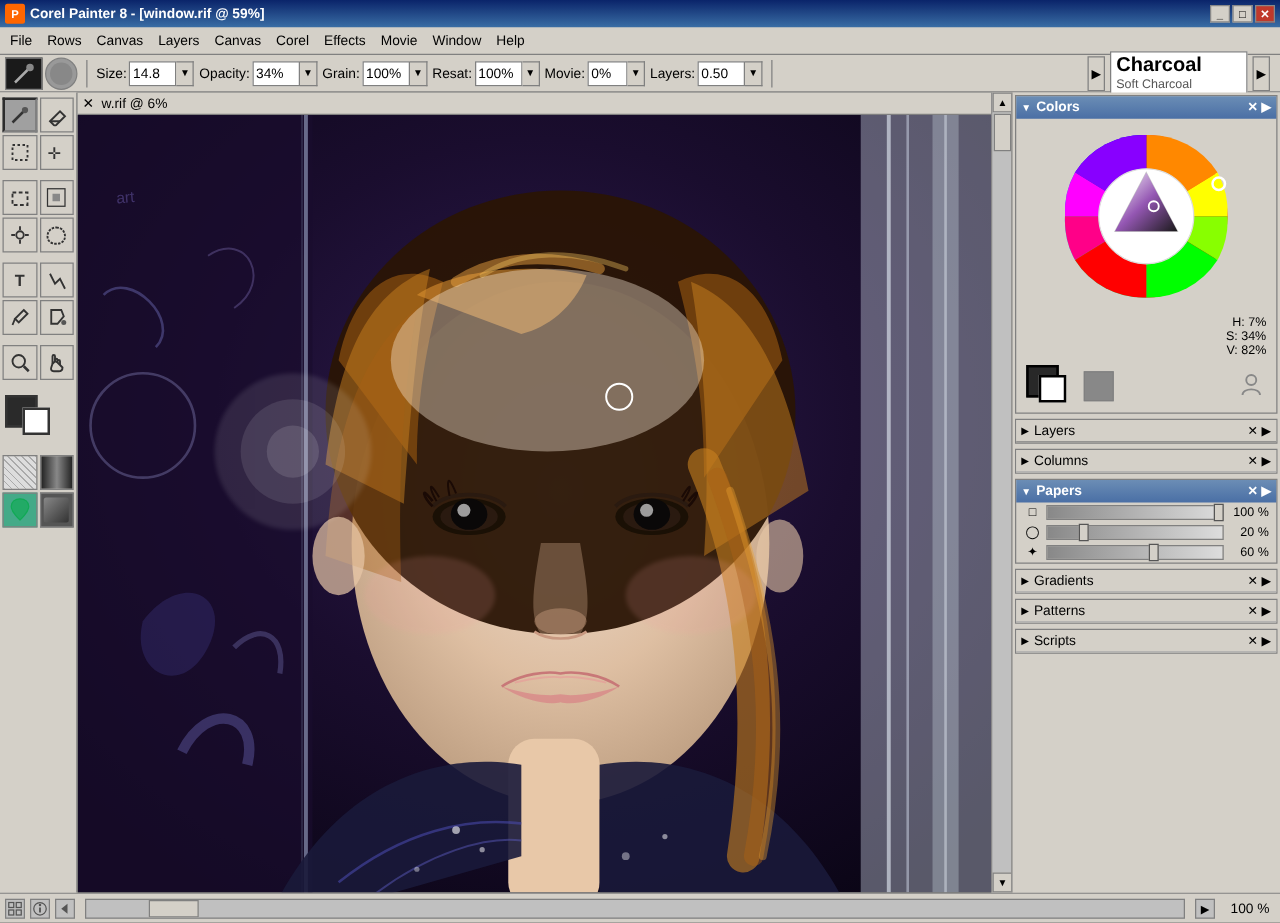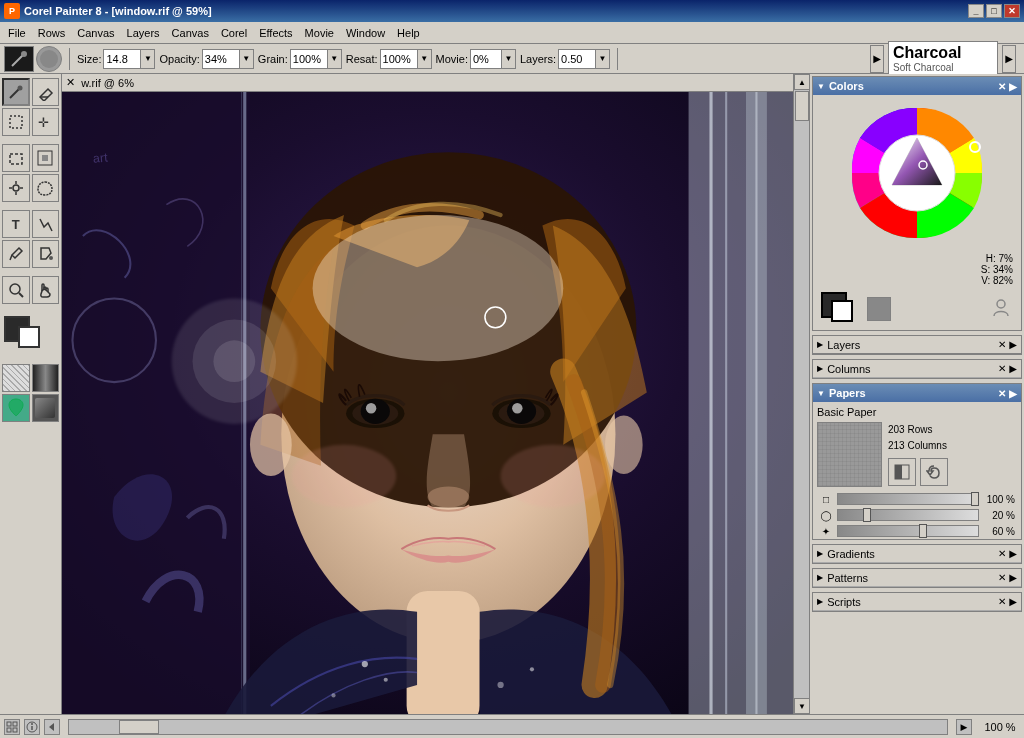--- a/index.html
+++ b/index.html
@@ -790,43 +790,20 @@
       <div class="panel-header" style="background:linear-gradient(to bottom, #6b8db5, #4a6fa5);">
         <div class="panel-header-left">
           <span class="panel-triangle">▼</span>
           <span>Papers</span>
         </div>
         <div style="display:flex;gap:3px;">
           <span style="cursor:pointer;font-size:10px;color:white;">✕</span>
           <span style="cursor:pointer;font-size:10px;color:white;">▶</span>
         </div>
       </div>
-      <div class="papers-content">
-        <div class="papers-label">Basic Paper</div>
-        <div class="papers-preview">
-          <div class="paper-texture"></div>
-          <div class="paper-info">
-            <div>203 Rows</div>
-            <div>213 Columns</div>
-            <div class="paper-icons">
-              <div class="paper-icon-btn">
-                <svg width="16" height="16" viewBox="0 0 16 16">
-                  <rect x="1" y="1" width="14" height="14" fill="none" stroke="#555" stroke-width="1"></rect>
-                  <rect x="1" y="1" width="7" height="14" fill="#555"></rect>
-                </svg>
-              </div>
-              <div class="paper-icon-btn">
-                <svg width="16" height="16" viewBox="0 0 16 16">
-                  <path d="M8 2 C5 2 3 4 3 7 L1 7 L4 11 L7 7 L5 7 C5 5 6 4 8 4 C11 4 13 6 13 9 C13 12 11 14 8 14 C6 14 5 13 4 12" fill="none" stroke="#555" stroke-width="1.5"></path>
-                </svg>
-              </div>
-            </div>
-          </div>
-        </div>
-      </div>
 
       <div class="slider-row">
         <span class="slider-icon">□</span>
         <div class="slider-track">
           <div class="slider-thumb" style="left:95%;"></div>
         </div>
         <span class="slider-val">100 %</span>
       </div>
       <div class="slider-row">
         <span class="slider-icon">◯</span>

